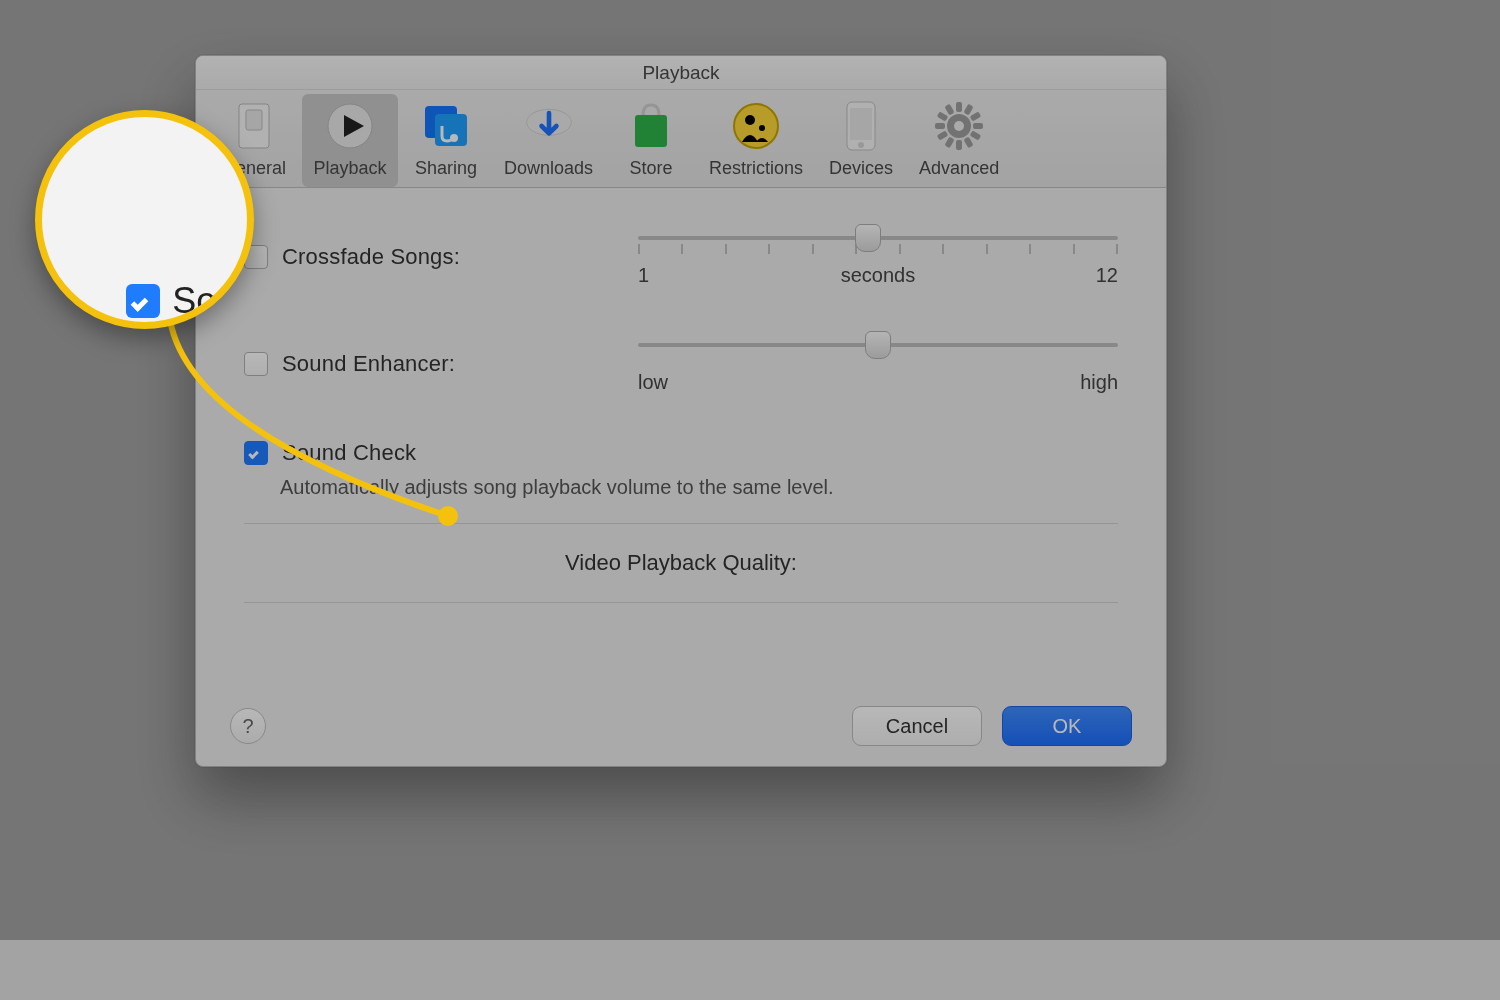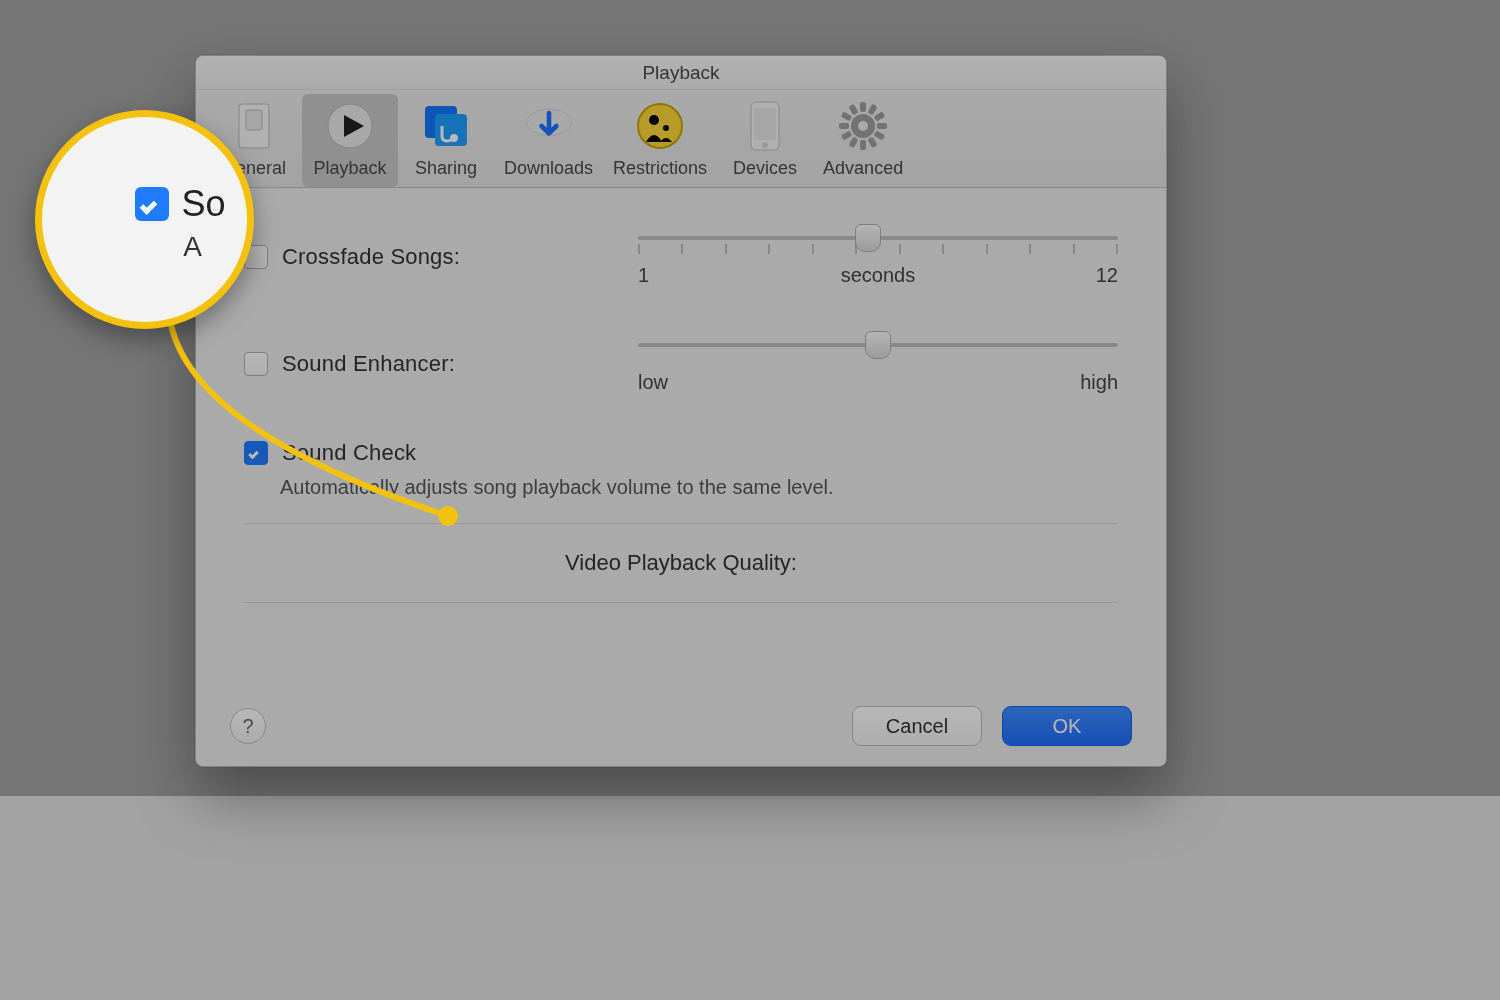--- a/index.html
+++ b/index.html
@@ -1,16 +1,16 @@
 <!DOCTYPE html>
 <html><head>
 <meta charset="utf-8">
 <style>
   html,body{margin:0;padding:0;width:1500px;height:1000px;background:#a3a3a3;font-family:-apple-system,"Helvetica Neue",Helvetica,Arial,sans-serif;overflow:hidden;}
-  .stage{position:relative;width:1500px;height:796px;}
+  .stage{position:relative;width:1500px;height:940px;}
   .dark-overlay{position:absolute;inset:0;background:rgba(0,0,0,.28);z-index:5;pointer-events:none;}
   
   .window{position:absolute;left:195px;top:55px;width:970px;height:710px;background:#ececec;border:1px solid #b5b5b5;border-radius:8px;box-shadow:0 30px 60px rgba(0,0,0,.35),0 0 0 1px rgba(0,0,0,.05);overflow:hidden;z-index:1;}
   .titlebar{height:33px;line-height:33px;text-align:center;font-size:19px;color:#4a4a4a;background:linear-gradient(#f7f7f7,#ececec);border-bottom:1px solid #d9d9d9;}
   
   .toolbar{display:flex;align-items:flex-end;padding:4px 10px 0 10px;background:linear-gradient(#ececec,#e2e2e2);border-bottom:1px solid #bcbcbc;}
   .tool{display:flex;flex-direction:column;align-items:center;justify-content:flex-end;padding:6px 10px 8px 10px;border-radius:6px;cursor:default;min-width:76px;}
   .tool.selected{background:#c8c8c8;}
   .tool .lbl{font-size:18px;color:#4a4a4a;margin-top:6px;}
   .ticon{width:52px;height:52px;display:flex;align-items:center;justify-content:center;}
@@ -42,21 +42,21 @@
   .select .knob::before,.select .knob::after{content:"";width:0;height:0;border-left:5px solid transparent;border-right:5px solid transparent;}
   .select .knob::before{border-bottom:5px solid #fff;}
   .select .knob::after{border-top:5px solid #fff;}
   
   .footer{position:absolute;left:0;right:0;bottom:0;padding:20px 34px;display:flex;align-items:center;}
   .help{width:34px;height:34px;border-radius:50%;border:1px solid #bdbdbd;background:linear-gradient(#fff,#eee);display:flex;align-items:center;justify-content:center;font-size:20px;color:#666;}
   .spacer{flex:1;}
   .btn{min-width:128px;height:38px;border-radius:9px;border:1px solid #bcbcbc;background:linear-gradient(#fff,#f1f1f1);font-size:20px;color:#333;margin-left:20px;display:flex;align-items:center;justify-content:center;}
   .btn.primary{background:linear-gradient(#3f8dff,#1f6fff);border-color:#1d62e0;color:#fff;}
   
-  .callout{position:absolute;left:35px;top:110px;width:205px;height:205px;border-radius:50%;background:#f3f3f3;border:7px solid #f4c20d;box-shadow:0 10px 24px rgba(0,0,0,.35);z-index:10;overflow:hidden;display:flex;flex-direction:column;align-items:center;justify-content:center;}
+  .callout{position:absolute;left:35px;top:110px;width:205px;height:205px;border-radius:50%;background:#f3f3f3;border:7px solid #f4c20d;box-shadow:0 10px 24px rgba(0,0,0,.35);z-index:10;overflow:hidden;display:flex;flex-direction:row;align-items:flex-end;justify-content:center;}
   .callout .bigcb{width:34px;height:34px;border-radius:6px;background:#1f7cff;position:relative;margin-right:12px;}
   .callout .bigcb::after{content:"";position:absolute;left:6px;top:14px;width:10px;height:5px;border-left:5px solid #fff;border-bottom:5px solid #fff;transform:rotate(-45deg);}
   .callout .line1{display:flex;align-items:center;font-size:36px;color:#222;transform:translateX(36px);}
   .callout .line2{font-size:28px;color:#333;transform:translate(48px,6px);}
   svg.connector{position:absolute;z-index:9;left:0;top:0;pointer-events:none;}
   .dot{position:absolute;width:20px;height:20px;border-radius:50%;background:#f4c20d;z-index:9;}
 </style>
 </head>
 <body>
 
@@ -96,20 +96,29 @@
         <div class="lbl">Sharing</div>
       </div>
       <div class="tool">
         <div class="ticon">
           <svg width="56" height="48" viewBox="0 0 56 48">
               <ellipse cx="28" cy="20" rx="24" ry="14" fill="#eaeaea" stroke="#cfcfcf"></ellipse>
               <path d="M28 10 v20 M20 24 l8 8 l8 -8" stroke="#1e74ff" stroke-width="5" fill="none" stroke-linecap="round" stroke-linejoin="round"></path>
             </svg>
         </div>
         <div class="lbl">Downloads</div>
+      </div>
+      <div class="tool">
+        <div class="ticon">
+          <svg width="44" height="50" viewBox="0 0 44 50">
+              <rect x="6" y="14" width="32" height="32" rx="3" fill="#2fb54a"></rect>
+              <path d="M14 14 q0 -10 8 -10 q8 0 8 10" stroke="#cfcfcf" stroke-width="3" fill="none"></path>
+            </svg>
+        </div>
+        <div class="lbl">Store</div>
       </div>
       <div class="tool">
         <div class="ticon">
           <svg width="48" height="48" viewBox="0 0 48 48">
               <circle cx="24" cy="24" r="22" fill="#ffd83b" stroke="#c8a400" stroke-width="2"></circle>
               <circle cx="18" cy="18" r="5" fill="#000"></circle>
               <path d="M10 40 q8 -14 16 0" fill="#000"></path>
               <circle cx="30" cy="26" r="3" fill="#000"></circle>
               <path d="M24 40 q6 -8 12 0" fill="#000"></path>
             </svg>

